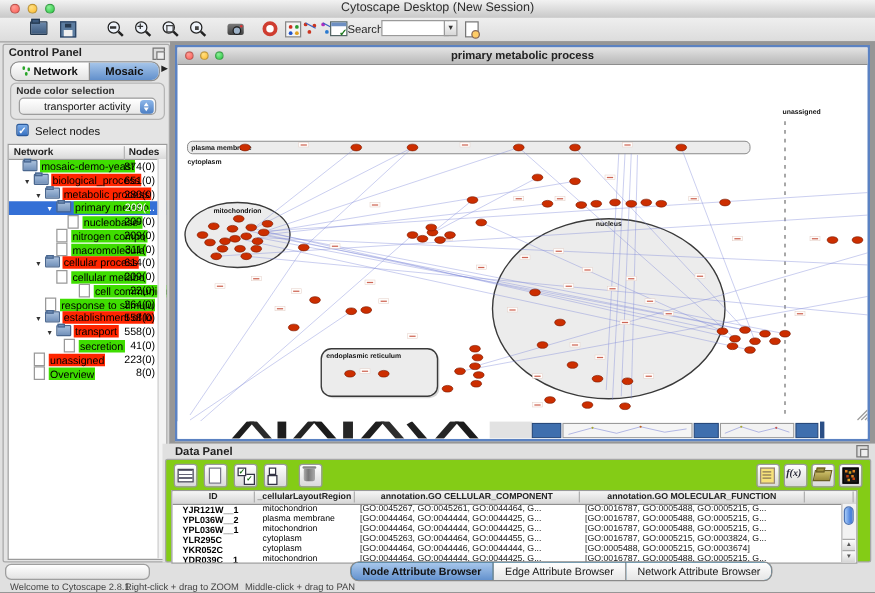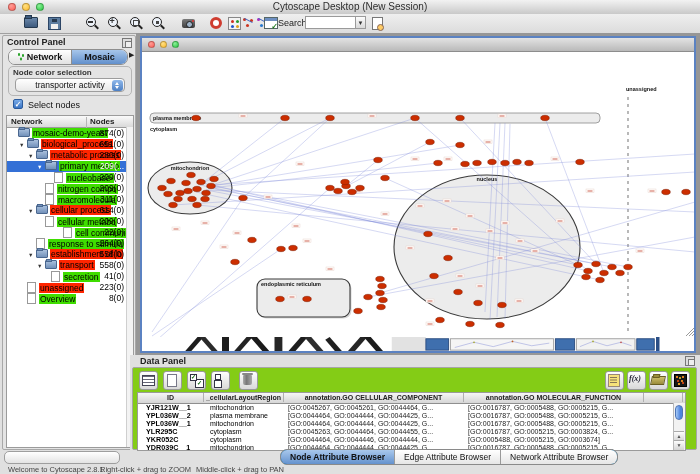--- a/index.html
+++ b/index.html
@@ -76,21 +76,21 @@
   .cp-combo-stepper:before{content:"";position:absolute;left:3.2px;top:2px;border-left:2.3px solid transparent;border-right:2.3px solid transparent;border-bottom:3px solid #fff;}
   .cp-combo-stepper:after{content:"";position:absolute;left:3.2px;bottom:2px;border-left:2.3px solid transparent;border-right:2.3px solid transparent;border-top:3px solid #fff;}
   .cp-check-row{position:absolute;left:10px;top:63px;height:11px;font-size:9px;color:#111;}
   .cp-checkbox{position:absolute;left:0;top:0;width:10px;height:10px;border-radius:2px;
     background:linear-gradient(#79abe8,#3a74c4);border:1px solid #2a5a9c;box-sizing:border-box;color:#fff;
     font-size:8px;line-height:9px;text-align:center;font-weight:bold;}
   .cp-check-label{position:absolute;left:15px;top:1px;white-space:nowrap;}
   .tree-wrap{position:absolute;left:3px;top:79px;width:128px;height:333px;background:#fff;border:1px solid #9b9b9b;box-sizing:border-box;overflow:hidden;}
   .tree-head{position:relative;height:11px;border-bottom:1px solid #9a9a9a;background:linear-gradient(#fafafa,#d9d9d9);font-size:8px;font-weight:bold;color:#222;}
   .th-net{position:absolute;left:4px;top:1px;}
-  .th-nodes{position:absolute;left:79px;top:1px;border-left:1px solid #b5b5b5;padding-left:3px;height:14px;}
+  .th-nodes{position:absolute;left:92px;top:1px;border-left:1px solid #b5b5b5;padding-left:3px;height:14px;}
   .tree-scroll{position:absolute;right:0;top:11px;bottom:0;width:6px;background:#f3f3f3;border-left:1px solid #cfcfcf;}
   .trow{position:relative;height:11px;line-height:11px;white-space:nowrap;font-size:8.5px;color:#000;}
   .trow.sel{background:#3470d6;}
   .tri{display:inline-block;width:8px;font-size:5.5px;color:#333;}
   .trow.sel .tri{color:#fff;}
   .ticon{display:inline-block;position:relative;vertical-align:-1px;}
   .ticon.folder{width:10px;height:7px;background:linear-gradient(#a9c0dd,#7291ba);border:1px solid #4a678f;border-radius:1px;margin-right:2px;}
   .ticon.folder:before{content:"";position:absolute;left:0;top:-2px;width:4px;height:1px;background:#7291ba;border:1px solid #4a678f;}
   .ticon.file{width:7px;height:9px;background:#fff;border:1px solid #999;margin-right:3px;vertical-align:-2px;}
   .tlabel{padding:0 1px;}
@@ -254,20 +254,21 @@
       <div class="tree-scroll"></div>
     </div>
   </div>
 
   <div class="desktop"></div>
   <div class="iframe">
     <div class="if-titlebar">
       <span class="tl red"></span>
       <span class="tl yellow"></span>
       <span class="tl green"></span>
+      <div class="if-title">primary metabolic process</div>
     </div>
     <svg id="net-svg" viewBox="142 49 552 286">
         <rect x="150" y="111" width="450" height="10" rx="4" fill="#ececec" stroke="#8a8a8a" stroke-width="0.8"></rect>
         <text x="153" y="118" font-size="5.5" font-weight="bold" font-family="&quot;Liberation Sans&quot;, sans-serif" fill="#111" text-anchor="start">plasma membrane</text>
         <text x="150" y="129" font-size="5.5" font-weight="bold" font-family="&quot;Liberation Sans&quot;, sans-serif" fill="#111" text-anchor="start">cytoplasm</text>
         <ellipse cx="190" cy="186" rx="42" ry="26" fill="#ececec" stroke="#3a3a3a" stroke-width="1.1"></ellipse>
         <text x="190" y="168" font-size="5.5" font-weight="bold" font-family="&quot;Liberation Sans&quot;, sans-serif" fill="#111" text-anchor="middle">mitochondrion</text>
         <ellipse cx="487" cy="245" rx="93" ry="72" fill="#ececec" stroke="#3a3a3a" stroke-width="1.1"></ellipse>
         <text x="487" y="179" font-size="5.5" font-weight="bold" font-family="&quot;Liberation Sans&quot;, sans-serif" fill="#111" text-anchor="middle">nucleus</text>
         <rect x="258.5" y="278.5" width="93" height="38" rx="8" fill="#bbb" opacity="0.6"></rect>

